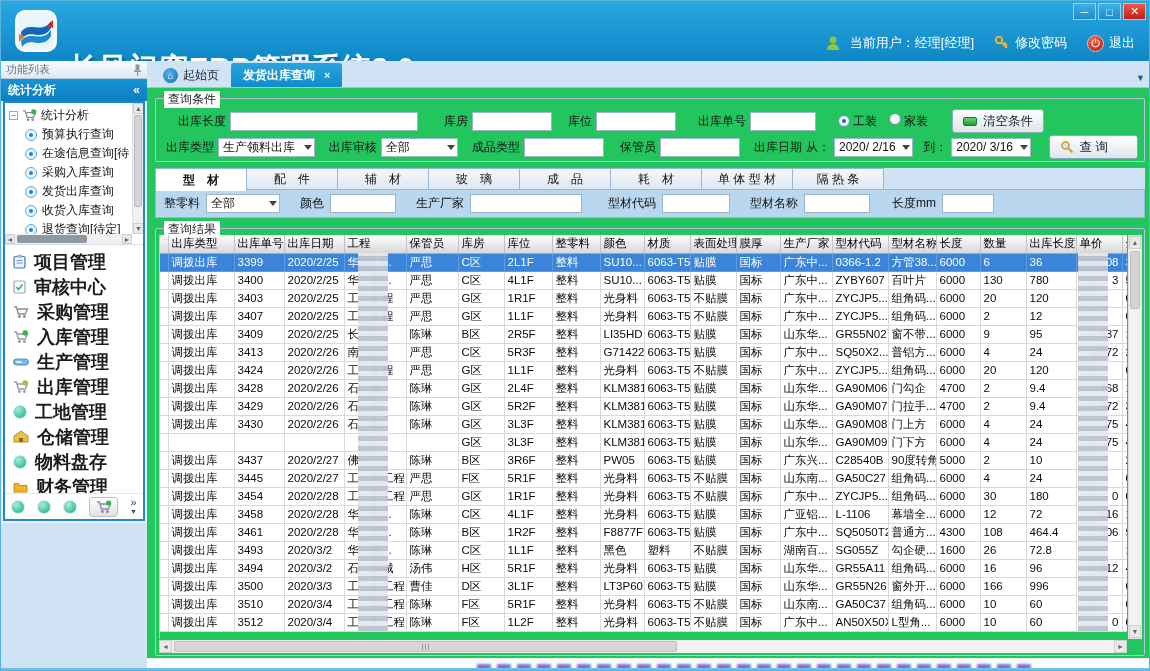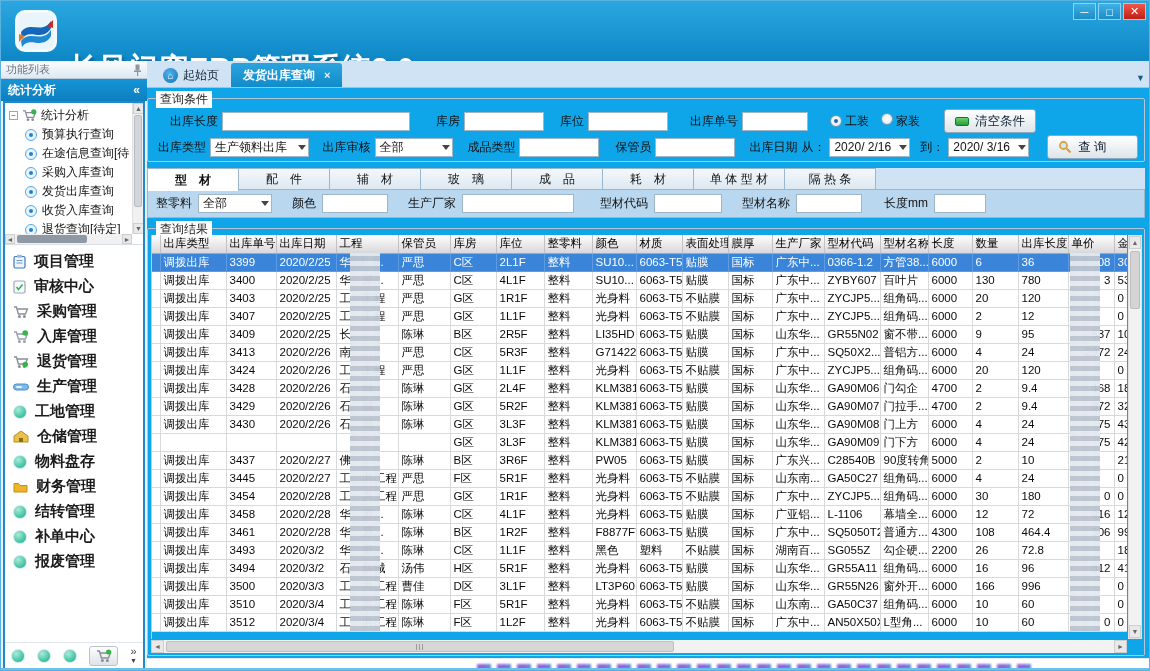--- a/index.html
+++ b/index.html
@@ -16,21 +16,21 @@
   .win-btn { width:23px; height:17px; display:flex; align-items:center; justify-content:center;
     font-size:11px; color:#fff; background:linear-gradient(#3fb0e6,#1e8cc6); border:1px solid #8fd2f2; cursor:pointer; }
   .win-btn.close { background:linear-gradient(#f0584a,#c01e12); }
   .userbar { position:absolute; right:14px; top:33px; display:flex; align-items:center; gap:8px;
     color:#fff; font-size:13px; }
   .userbar .grp { display:flex; align-items:center; gap:5px; margin-left:12px; cursor:pointer; }
   .pwr { width:17px; height:17px; border-radius:50%; background:radial-gradient(circle at 35% 30%, #ef6a5a, #b5160b);
     color:#fff; display:flex; align-items:center; justify-content:center; font-size:11px; border:1px solid #f3b5ad; }
 
   
-  .sidebar { position:absolute; left:0; top:60px; width:146px; height:611px; background:#e8f0f8; }
+  .sidebar { position:absolute; left:0; top:60px; width:146px; height:462px; background:#e8f0f8; }
   .func-bar { height:18px; background:linear-gradient(#fbfdfe,#dfe8f1); border-bottom:1px solid #b9c9d8;
     display:flex; align-items:center; justify-content:space-between; padding:0 5px; color:#6b7683; font-size:11px; }
   .section-header { height:22px; background:linear-gradient(#1595d6,#0d7fc0); color:#fff; font-weight:bold;
     font-size:12px; display:flex; align-items:center; justify-content:space-between; padding:0 7px; }
   .side-panel { position:absolute; left:2px; right:2px; top:40px; bottom:2px; background:#fff;
     border:2px solid #2188cd; display:flex; flex-direction:column; }
   .tree-wrap { position:relative; height:142px; border-bottom:1px solid #d7dee6; overflow:hidden; }
   .tree-list { padding:3px 0 0 4px; }
   .tree-root { display:flex; align-items:center; gap:4px; height:19px; font-size:12px; color:#111; white-space:nowrap; }
   .expander { width:9px; height:9px; border:1px solid #9aa7b5; background:#fff; font-size:8px; line-height:7px;
@@ -43,41 +43,41 @@
     background:#1b84d4; }
   .tree-vscroll { position:absolute; right:0; top:0; bottom:10px; width:11px; background:#f1f1f1; border-left:1px solid #e0e0e0; }
   .tree-vscroll .sb-btn { width:11px; height:11px; }
   .tree-vscroll .thumb { position:absolute; left:1px; right:1px; top:12px; height:92px; background:#d2d6da; border:1px solid #b8bcc2; border-radius:2px;}
   .tree-vscroll .down { position:absolute; bottom:0; }
   .tree-hscroll { position:absolute; left:0; right:11px; bottom:0; height:10px; background:#f1f1f1; display:flex; align-items:center; }
   .tree-hscroll .thumb { height:8px; width:70px; margin-left:2px; background:#8f99a4; border-radius:2px; }
   .sb-btn { background:#e9e9e9; border:1px solid #cfcfcf; color:#666; font-size:7px; display:flex; align-items:center;
     justify-content:center; cursor:pointer; }
   .menu { flex:1; padding-top:4px; overflow:hidden; }
-  .menu-item { display:flex; align-items:center; gap:8px; height:25px; padding-left:8px; font-size:15px;
+  .menu-item { display:flex; align-items:center; gap:8px; height:25px; padding-left:8px; font-size:18px;
     font-weight:bold; color:#1c1c1c; cursor:pointer; white-space:nowrap; }
   .mi-dot { width:14px; height:14px; border-radius:50%; flex:0 0 14px;
     background:radial-gradient(circle at 35% 30%, #a9ecd8, #10ad85); border:1px solid #cfe9f6; }
   .menu-footer { height:26px; border-top:1px solid #e0e6ec; display:flex; align-items:center; gap:12px; padding:0 6px; }
   .cart-btn { width:30px; height:20px; background:linear-gradient(#fdfdfd,#dfe3e8); border:1px solid #b9c2cc;
     border-radius:3px; display:flex; align-items:center; justify-content:center; cursor:pointer; }
   .chev { font-size:11px; color:#444; line-height:8px; text-align:center; cursor:pointer; }
 
   
   .main { position:absolute; left:146px; top:60px; width:1004px; height:611px; background:#cfe3f4; }
   .tabbar { position:relative; height:26px; display:flex; align-items:flex-end; padding-left:4px; }
   .tab { display:flex; align-items:center; gap:5px; height:24px; padding:0 12px; font-size:12px; color:#123;
     cursor:pointer; }
   .tab.active { background:linear-gradient(#2ba4dd,#118ccb); color:#fff; font-weight:bold; border-radius:3px 3px 0 0; }
   .tab .close-x { font-size:11px; margin-left:4px; color:#e8f6ff; }
   .home-ico { width:15px; height:15px; border-radius:50%; background:radial-gradient(circle at 40% 35%, #4db1e8, #1273b8);
     color:#fff; font-size:10px; display:flex; align-items:center; justify-content:center; }
   .tab-arrow { position:absolute; right:6px; bottom:4px; font-size:9px; color:#1c5a86; cursor:pointer; }
 
-  .content { position:absolute; left:0; right:0; top:26px; bottom:14px; background:#0ea5e9; border-top:1px solid #9fc4e0; padding:2px 6px 0 0; }
+  .content { position:absolute; left:0; right:0; top:26px; bottom:14px; background:#22c55e; border-top:1px solid #9fc4e0; padding:2px 6px 0 8px; }
 
   
   .gbox { position:relative; border:1px solid #b4c6d6; border-radius:2px; }
   .gbox > .glabel { position:absolute; top:-8px; left:8px; background:#fff; padding:0 4px; font-size:12px; color:#222; }
 
   .query-box { margin-top:8px; height:64px; padding:10px 6px 4px 10px; }
   .qrow { display:flex; align-items:center; height:24px; font-size:12px; color:#111; white-space:nowrap; }
   .qrow label { margin-right:4px; }
   .txt { height:19px; border:1px solid #9eb6c8; background:#fff; font-size:12px; padding:0 3px;
     font-family:"Liberation Sans","DejaVu Sans",sans-serif; }
@@ -143,20 +143,38 @@
       <path d="M11 33 C19 21 31 37 40 22 L40 15 C31 29 19 14 10 26 Z" fill="#1565b8"></path>
       <path d="M11 41 C19 29 31 45 40 30 L40 24 C31 38 19 23 10 35 Z" fill="#1e88d0"></path>
       <path d="M8 36 L14 30 L8 28 Z" fill="#e87818"></path>
       <path d="M42 14 L36 20 L42 22 Z" fill="#d42a1e"></path>
     </svg>
     <div class="app-title">长风门窗ERP管理系统8.0</div>
     <div class="win-controls">
       <div class="win-btn">─</div>
       <div class="win-btn">□</div>
       <div class="win-btn close">✕</div>
+    </div>
+    <div class="userbar">
+      <svg width="18" height="18" viewBox="0 0 18 18">
+        <circle cx="9" cy="6" r="3.4" fill="#8dc63f"></circle>
+          <path d="M3 16 c0-4 3-6 6-6 s6 2 6 6 Z" fill="#8dc63f"></path>
+      </svg>
+      <span>当前用户：经理[经理]</span>
+      <span class="grp">
+        <svg width="16" height="16" viewBox="0 0 16 16">
+          <circle cx="5" cy="5" r="3.2" fill="none" stroke="#e8b23d" stroke-width="2"></circle>
+          <path d="M7.5 7.5 L13 13 M11 11 L13 9 M9.5 9.5 L11.5 7.5" stroke="#e8b23d" stroke-width="2" fill="none"></path>
+        </svg>
+        <span>修改密码</span>
+      </span>
+      <span class="grp">
+        <span class="pwr">⏻</span>
+        <span>退出</span>
+      </span>
     </div>
   </div>
 
   <div class="sidebar">
     <div class="func-bar">
       <span>功能列表</span>
       <svg width="9" height="12" viewBox="0 0 9 12">
         <rect x="2.5" y="0.5" width="4" height="6" fill="#8b97a4"></rect>
           <rect x="1" y="6.5" width="7" height="1.5" fill="#8b97a4"></rect>
         <rect x="4" y="8" width="1.2" height="4" fill="#8b97a4"></rect>
@@ -247,34 +265,34 @@
           <div class="menu-item">
             <svg width="16" height="14" viewBox="0 0 16 14">
               <path d="M1 2 h2.4 l2 7 h7 l2-5 H4.4" fill="none" stroke="#9aa0a8" stroke-width="1.4"></path>
               <circle cx="6.4" cy="11.5" r="1.5" fill="#9aa0a8"></circle>
               <circle cx="11.4" cy="11.5" r="1.5" fill="#9aa0a8"></circle>
               <circle cx="12.2" cy="3" r="2.8" fill="#37b44b"></circle>
             </svg>
             <span>入库管理</span>
           </div>
           <div class="menu-item">
-            <svg width="16" height="14" viewBox="0 0 16 14">
-              <path d="M1 2 h2.4 l2 7 h7 l2-5 H4.4" fill="none" stroke="#8a8f98" stroke-width="1.4"></path>
-              <circle cx="6.4" cy="11.5" r="1.5" fill="#8a8f98"></circle>
-              <circle cx="11.4" cy="11.5" r="1.5" fill="#8a8f98"></circle>
-              <circle cx="12.2" cy="9.5" r="2.8" fill="#37b44b"></circle>
-            </svg>
-            <span>退货管理</span>
-          </div>
-          <div class="menu-item">
             <svg width="16" height="11" viewBox="0 0 16 11">
               <rect x="0.5" y="3" width="15" height="6" rx="3" fill="#7db8e8" stroke="#4a90c8"></rect>
               <rect x="3" y="5" width="6" height="2" rx="1" fill="#fff" opacity="0.8"></rect>
             </svg>
             <span>生产管理</span>
+          </div>
+          <div class="menu-item">
+            <svg width="16" height="14" viewBox="0 0 16 14">
+              <path d="M1 2 h2.4 l2 7 h7 l2-5 H4.4" fill="none" stroke="#9aa0a8" stroke-width="1.4"></path>
+              <circle cx="6.4" cy="11.5" r="1.5" fill="#9aa0a8"></circle>
+              <circle cx="11.4" cy="11.5" r="1.5" fill="#9aa0a8"></circle>
+              <circle cx="12.2" cy="3" r="2.8" fill="#9bc53d"></circle>
+            </svg>
+            <span>出库管理</span>
           </div>
           <div class="menu-item">
             <span class="mi-dot"></span>
             <span>工地管理</span>
           </div>
           <div class="menu-item">
             <svg width="16" height="13" viewBox="0 0 16 13">
               <path d="M1 6 L8 1 L15 6 V12 H1 Z" fill="#e8c14d" stroke="#b98f1f"></path>
               <rect x="6" y="8" width="4" height="4" fill="#8a6a14"></rect>
             </svg>
@@ -856,21 +874,21 @@
                   <td>C区</td>
                   <td>1L1F</td>
                   <td>整料</td>
                   <td>黑色</td>
                   <td>塑料</td>
                   <td>不贴膜</td>
                   <td>国标</td>
                   <td>湖南百...</td>
                   <td>SG055Z</td>
                   <td>勾企硬...</td>
-                  <td>2200</td>
+                  <td>1600</td>
                   <td>26</td>
                   <td>72.8</td>
                   <td class="num-r"></td>
                   <td>182</td>
                 </tr>
                 <tr>
                   <td></td>
                   <td>调拨出库</td>
                   <td>3494</td>
                   <td>2020/3/2</td>

